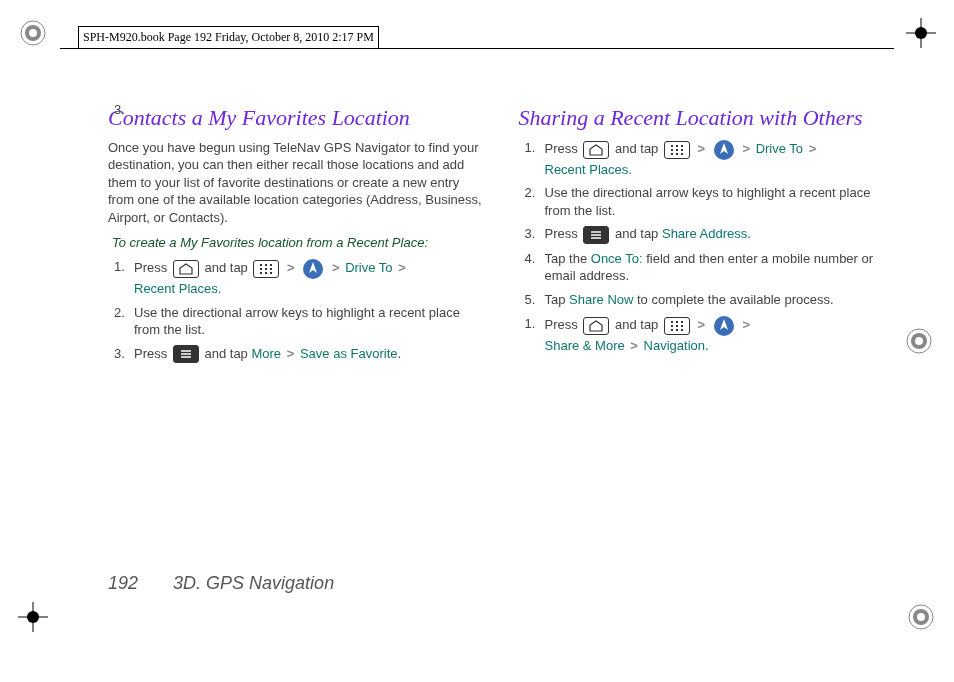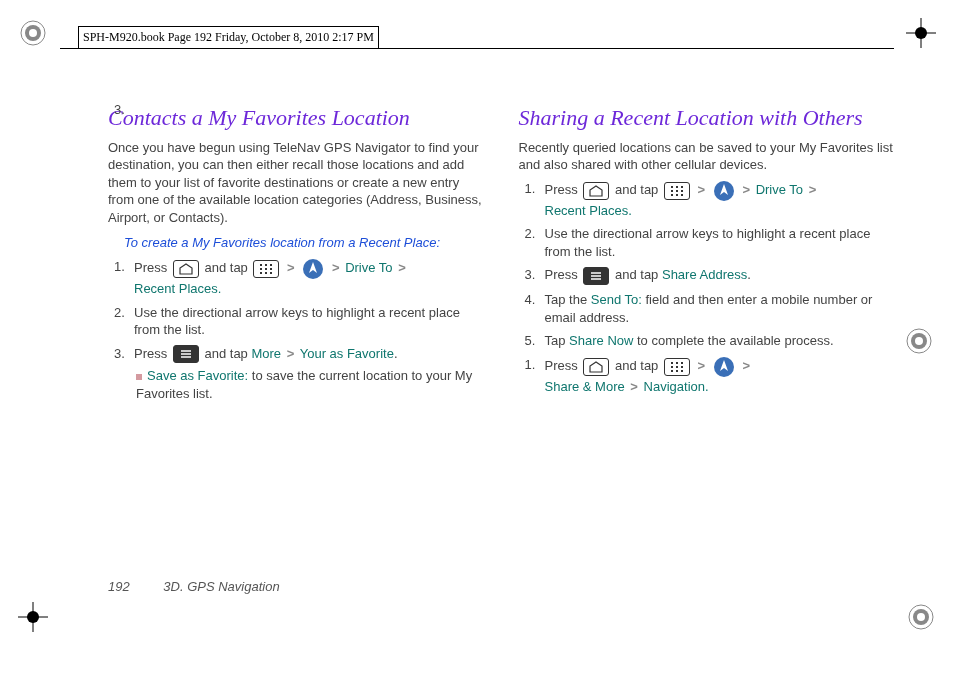--- a/index.html
+++ b/index.html
@@ -53,21 +53,21 @@
   }
   h2.sub {
     font-family: Georgia, "Times New Roman", serif;
     font-style: italic;
     font-weight: normal;
     font-size: 22px;
     color: #6d28d9;
     margin: 8px 0 6px 0;
   }
   .para { margin: 6px 0; }
-  .lead { font-style: italic; color: #1d4ed8; margin: 8px 0 4px 16px; font-size: 13px; }
+  .lead { font-style: italic; color: #14532d; margin: 8px 0 4px 4px; font-size: 13px; }
   ol { list-style: none; margin: 4px 0; }
   ol > li {
     position: relative;
     padding-left: 26px;
     margin: 6px 0;
     font-size: 13px;
   }
   ol > li .num {
     position: absolute; left: 6px; top: 0; font-size: 13px; color: #444;
   }
@@ -103,21 +103,21 @@
     display: inline-block;
     vertical-align: middle;
     width: 22px; height: 22px;
     margin: 0 2px;
   }
   .nav-circle svg { width: 100%; height: 100%; }
   .footer {
     position: absolute;
     bottom: 88px;
     left: 108px;
-    font-size: 13px;
+    font-size: 18px;
     color: #555;
   }
   .footer .pn { font-style: italic; margin-right: 30px; }
   .footer .ch { font-style: italic; }
   .step3-entry { padding-left: 26px; position: relative; margin: 6px 0; font-size: 13px; }
   .step3-entry .num { position: absolute; left: 6px; top: 0; }
 </style>
 </head>
 <body>
 
@@ -220,31 +220,27 @@
               <g stroke="#fff" stroke-width="1.5">
                 <line x1="3" y1="3" x2="13" y2="3"></line>
                 <line x1="3" y1="6" x2="13" y2="6"></line>
                 <line x1="3" y1="9" x2="13" y2="9"></line>
               </g>
             </svg>
         </span>
         <span> and tap </span>
         <span class="bold">More</span>
         <span class="sep">&gt;</span>
-        <span class="bold">Your as Favorite</span><span>.</span>
-        <div class="sublist">
-          <span class="sq"></span><span class="bold">Save as Favorite:</span><span> to save the current location to your My Favorites list.</span>
-        </div>
+        <span class="bold">Save as Favorite</span><span>.</span>
       </li>
     </ol>
   </div>
 
   <div class="col">
     <h2 class="sub">Sharing a Recent Location with Others</h2>
-    <p class="para">Recently queried locations can be saved to your My Favorites list and also shared with other cellular devices.</p>
 
     <ol>
       <li>
         <span class="num">1.</span>
         <span>Press </span>
         <span class="icon-box">
           <svg viewBox="0 0 16 12">
               <path d="M2 11 L2 5 L8 1 L14 5 L14 11 Z" fill="none" stroke="#333" stroke-width="1.2"></path>
             </svg>
         </span>
@@ -290,21 +286,21 @@
                 <line x1="3" y1="6" x2="13" y2="6"></line>
                 <line x1="3" y1="9" x2="13" y2="9"></line>
               </g>
             </svg>
         </span>
         <span> and tap </span>
         <span class="bold">Share Address</span><span>.</span>
       </li>
       <li>
         <span class="num">4.</span>
-        <span>Tap the </span><span class="bold">Send To:</span><span> field and then enter a mobile number or email address.</span>
+        <span>Tap the </span><span class="bold">Once To:</span><span> field and then enter a mobile number or email address.</span>
       </li>
       <li>
         <span class="num">5.</span>
         <span>Tap </span><span class="bold">Share Now</span><span> to complete the available process.</span>
       </li>
     </ol>
 
     <ol>
       <li>
         <span class="num">1.</span>

